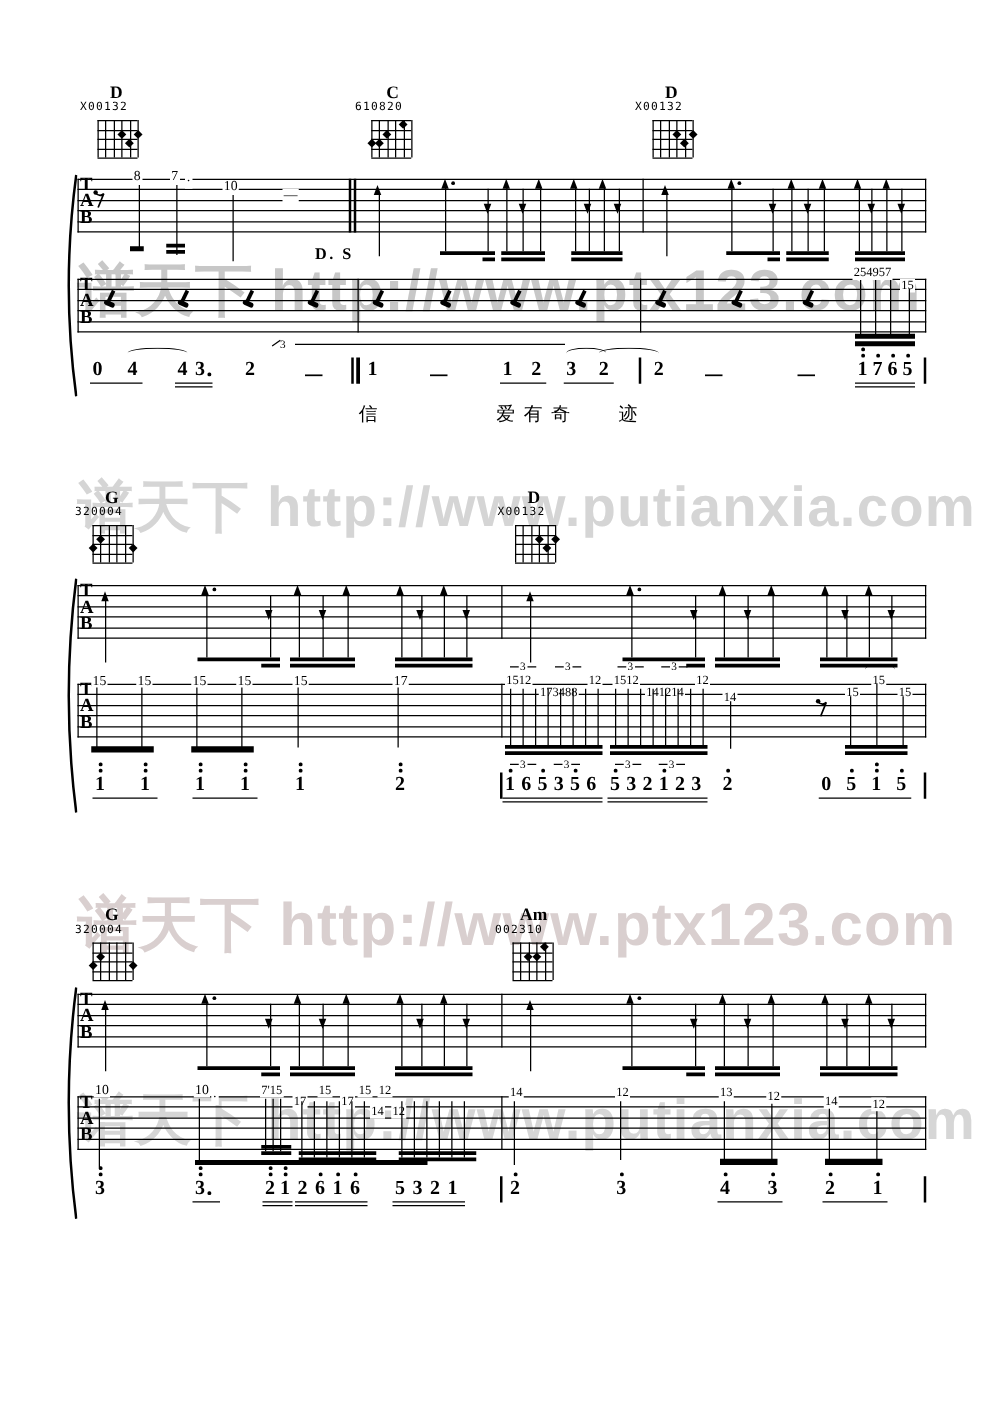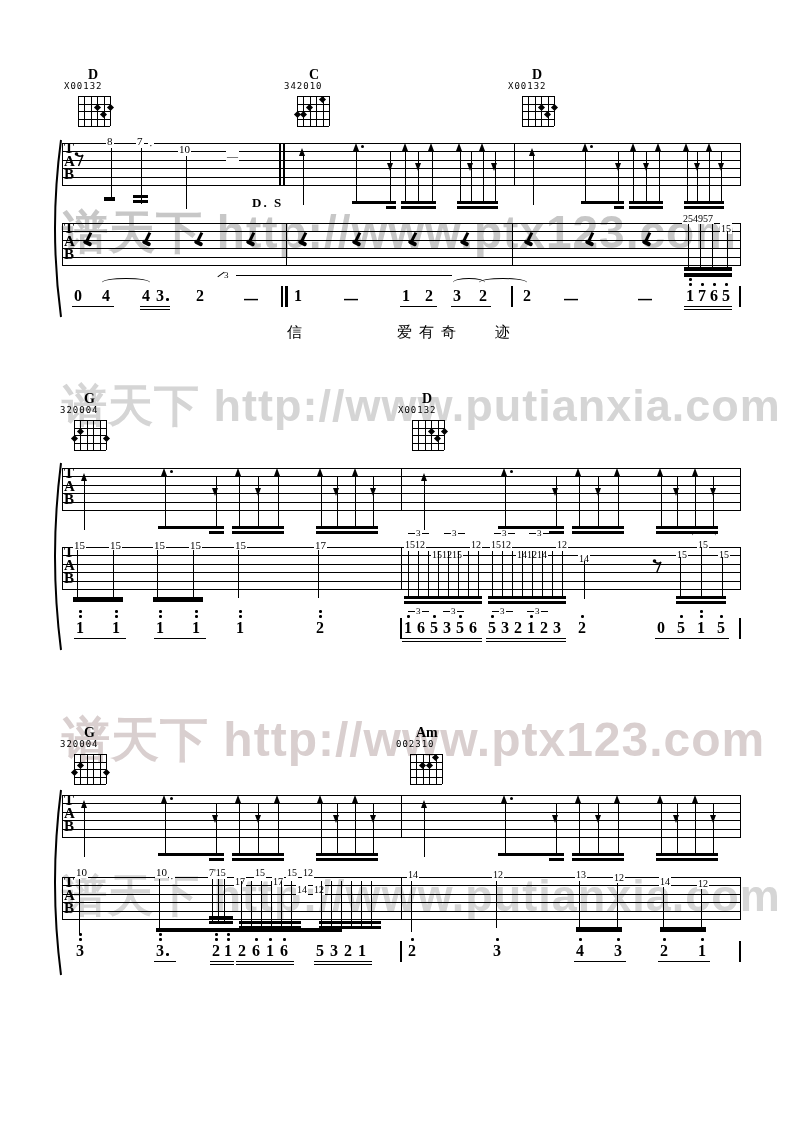--- a/index.html
+++ b/index.html
@@ -148,21 +148,21 @@
         <div class="hline" style="left: 0px; top: 0px; width: 32px; height: 1px;"></div>
         <div class="hline" style="left: 0px; top: 7.5px; width: 32px; height: 1px;"></div>
         <div class="hline" style="left: 0px; top: 15px; width: 32px; height: 1px;"></div>
         <div class="hline" style="left: 0px; top: 22.5px; width: 32px; height: 1px;"></div>
         <div class="hline" style="left: 0px; top: 30px; width: 32px; height: 1px;"></div>
         <div class="dot" style="left: 16.7px; top: 8.75px;"></div>
         <div class="dot" style="left: 29.5px; top: 8.75px;"></div>
         <div class="dot" style="left: 23.1px; top: 16.25px;"></div>
       </div>
       <div class="chordname" style="left: 309px; top: 68px;">C</div>
-      <div class="fing" style="left: 284px; top: 82px;">342010</div>
+      <div class="fing" style="left: 284px; top: 82px;">610820</div>
       <div class="abs" style="left: 297px; top: 96px; width: 32px; height: 30px;">
         <div class="vline" style="left: 0px; top: 0px; width: 1px; height: 30px;"></div>
         <div class="vline" style="left: 6.4px; top: 0px; width: 1px; height: 30px;"></div>
         <div class="vline" style="left: 12.8px; top: 0px; width: 1px; height: 30px;"></div>
         <div class="vline" style="left: 19.2px; top: 0px; width: 1px; height: 30px;"></div>
         <div class="vline" style="left: 25.6px; top: 0px; width: 1px; height: 30px;"></div>
         <div class="vline" style="left: 32px; top: 0px; width: 1px; height: 30px;"></div>
         <div class="hline" style="left: 0px; top: 0px; width: 32px; height: 1px;"></div>
         <div class="hline" style="left: 0px; top: 7.5px; width: 32px; height: 1px;"></div>
         <div class="hline" style="left: 0px; top: 15px; width: 32px; height: 1px;"></div>
@@ -467,21 +467,21 @@
       <div class="tabnum" style="left: 314px; top: 540px; font-size: 11px;">17</div>
       <div class="stem" style="left: 77px; top: 550px; width: 1px; height: 48px;"></div>
       <div class="stem" style="left: 113px; top: 550px; width: 1px; height: 48px;"></div>
       <div class="stem" style="left: 157px; top: 550px; width: 1px; height: 48px;"></div>
       <div class="stem" style="left: 193px; top: 550px; width: 1px; height: 48px;"></div>
       <div class="stem" style="left: 238px; top: 550px; width: 1px; height: 48px;"></div>
       <div class="stem" style="left: 318px; top: 550px; width: 1px; height: 48px;"></div>
       <div class="beam" style="left: 73px; top: 597px; width: 50px; height: 5px;"></div>
       <div class="beam" style="left: 153px; top: 597px; width: 50px; height: 5px;"></div>
       <div class="tabnum" style="left: 404px; top: 539px; font-size: 10px;">1512</div>
-      <div class="tabnum" style="left: 431px; top: 549px; font-size: 10px;">151215</div>
+      <div class="tabnum" style="left: 431px; top: 549px; font-size: 10px;">173488</div>
       <div class="tabnum" style="left: 470px; top: 539px; font-size: 10px;">12</div>
       <div class="tabnum" style="left: 490px; top: 539px; font-size: 10px;">1512</div>
       <div class="tabnum" style="left: 516px; top: 549px; font-size: 10px;">141214</div>
       <div class="tabnum" style="left: 556px; top: 539px; font-size: 10px;">12</div>
       <div class="tabnum" style="left: 578px; top: 553px; font-size: 10px;">14</div>
       <div class="tabnum" style="left: 676px; top: 549px; font-size: 10px;">15</div>
       <div class="tabnum" style="left: 697px; top: 539px; font-size: 10px;">15</div>
       <div class="tabnum" style="left: 718px; top: 549px; font-size: 10px;">15</div>
       <div class="stem" style="left: 408px; top: 551px; width: 1px; height: 45px;"></div>
       <div class="stem" style="left: 418px; top: 551px; width: 1px; height: 45px;"></div>

